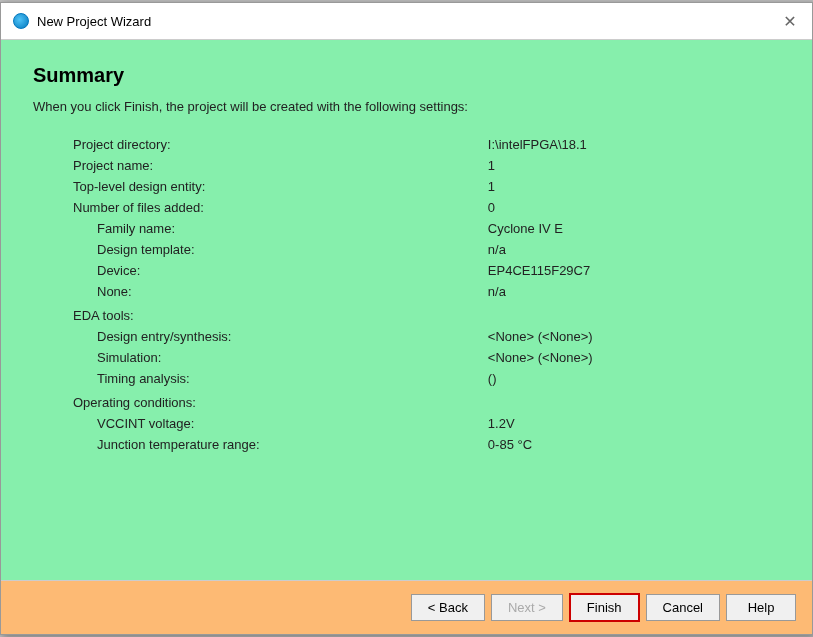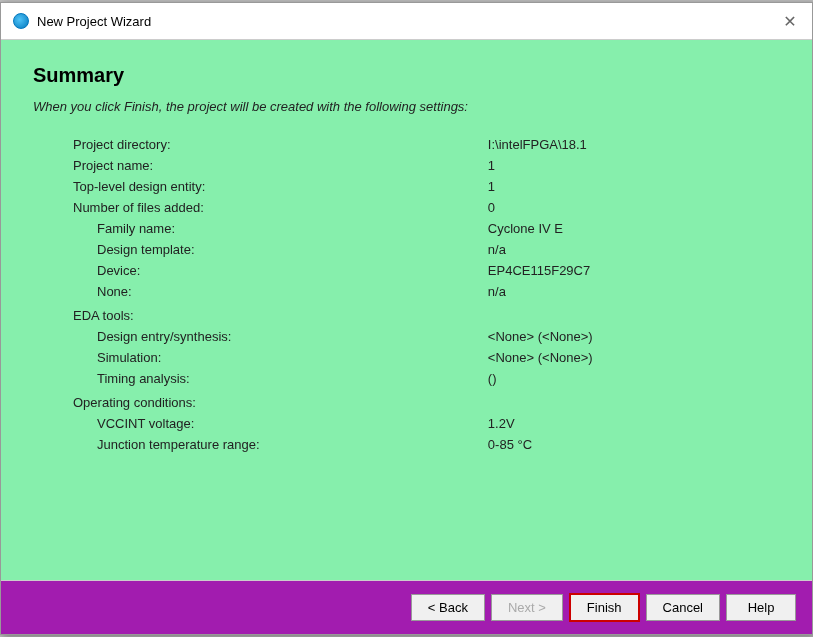--- a/index.html
+++ b/index.html
@@ -64,21 +64,20 @@
     .page-title {
       font-size: 20px;
       font-weight: bold;
       color: #000;
       margin-bottom: 12px;
     }
     .intro-text {
       font-size: 13px;
       color: #222;
       margin-bottom: 20px;
-      font-style: italic;
     }
 
     .summary-table {
       width: 100%;
       border-collapse: collapse;
       margin-left: 40px;
     }
     .summary-table tr td {
       padding: 3px 4px;
       vertical-align: top;
@@ -98,21 +97,21 @@
     }
     .section-header {
       font-weight: normal;
       padding-top: 6px !important;
     }
     .indented {
       padding-left: 24px !important;
     }
 
     .footer {
-      background: #a21caf;
+      background: #fdba74;
       border-top: 1px solid #ccc;
       padding: 12px 16px;
       display: flex;
       align-items: center;
       justify-content: flex-end;
       gap: 6px;
     }
     .footer-btn {
       padding: 5px 16px;
       font-size: 13px;

